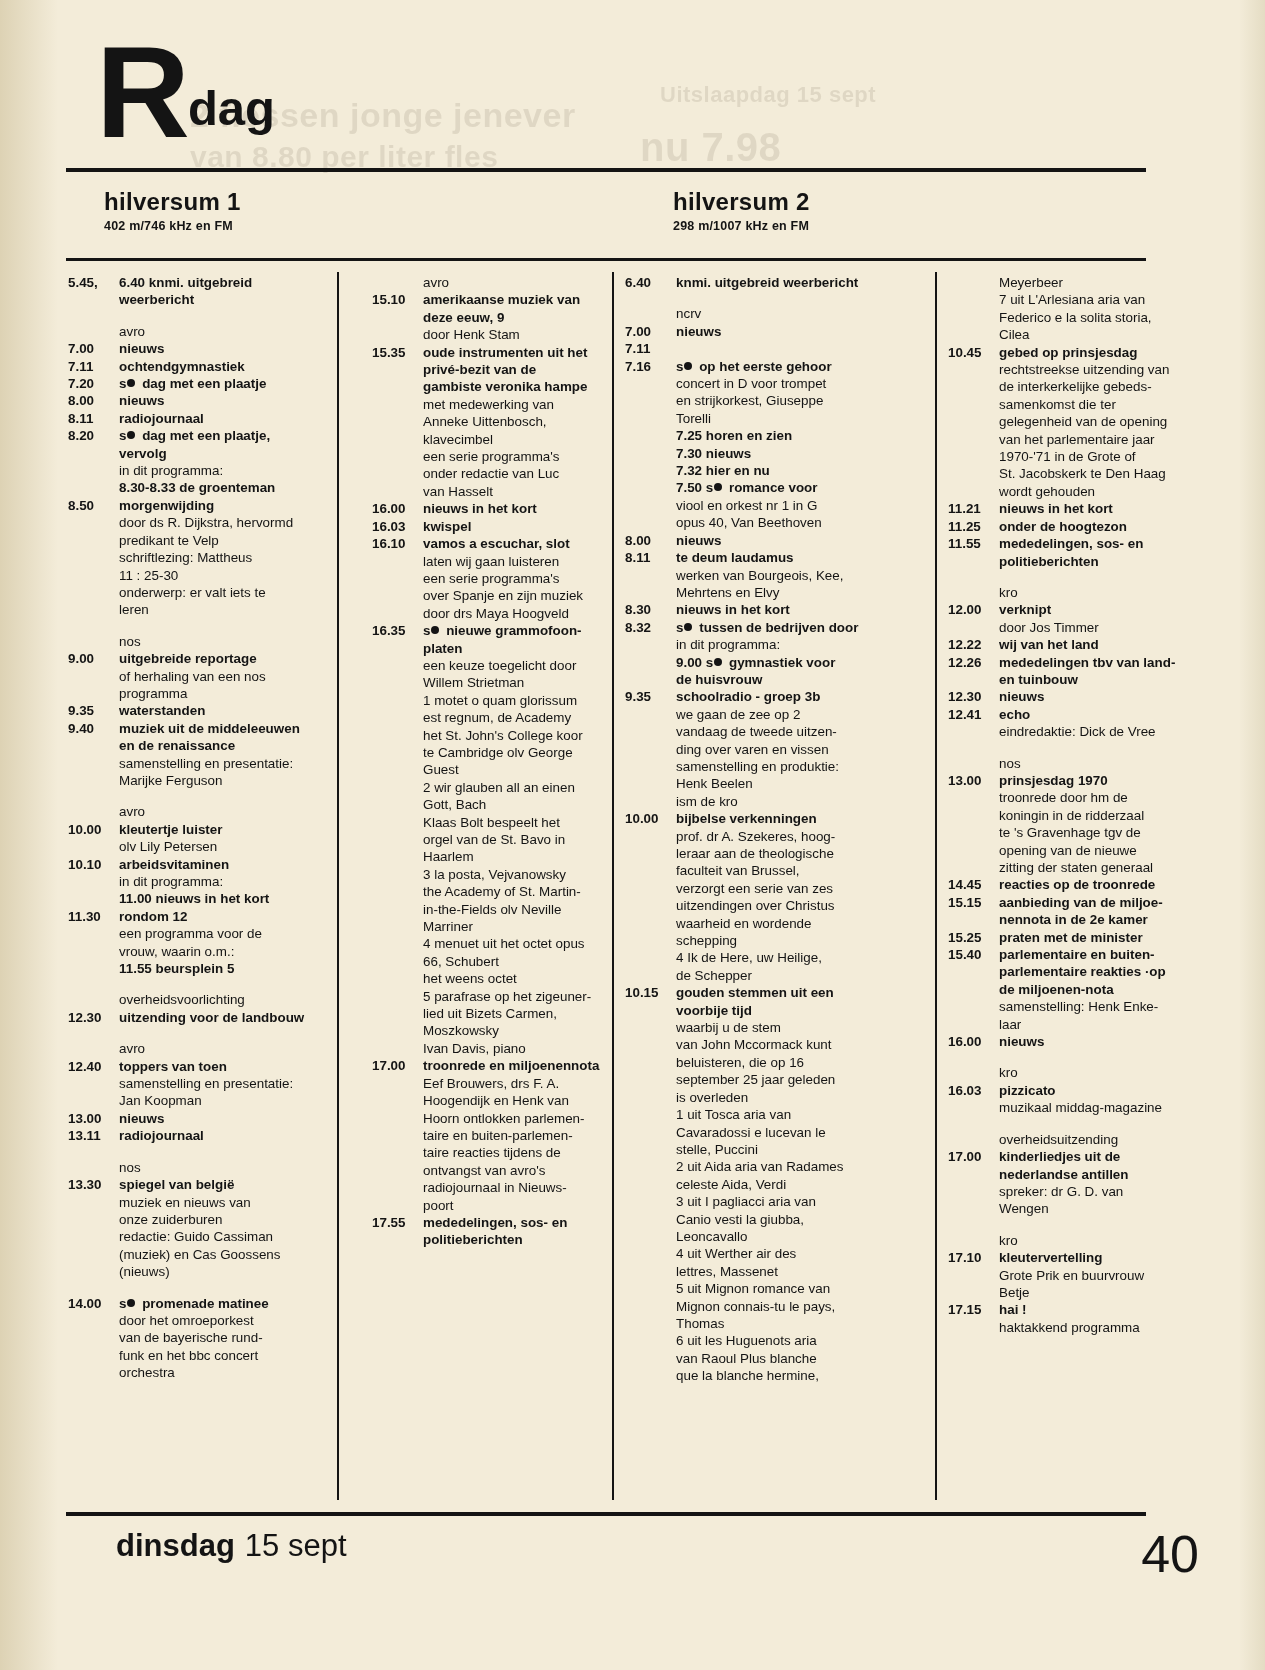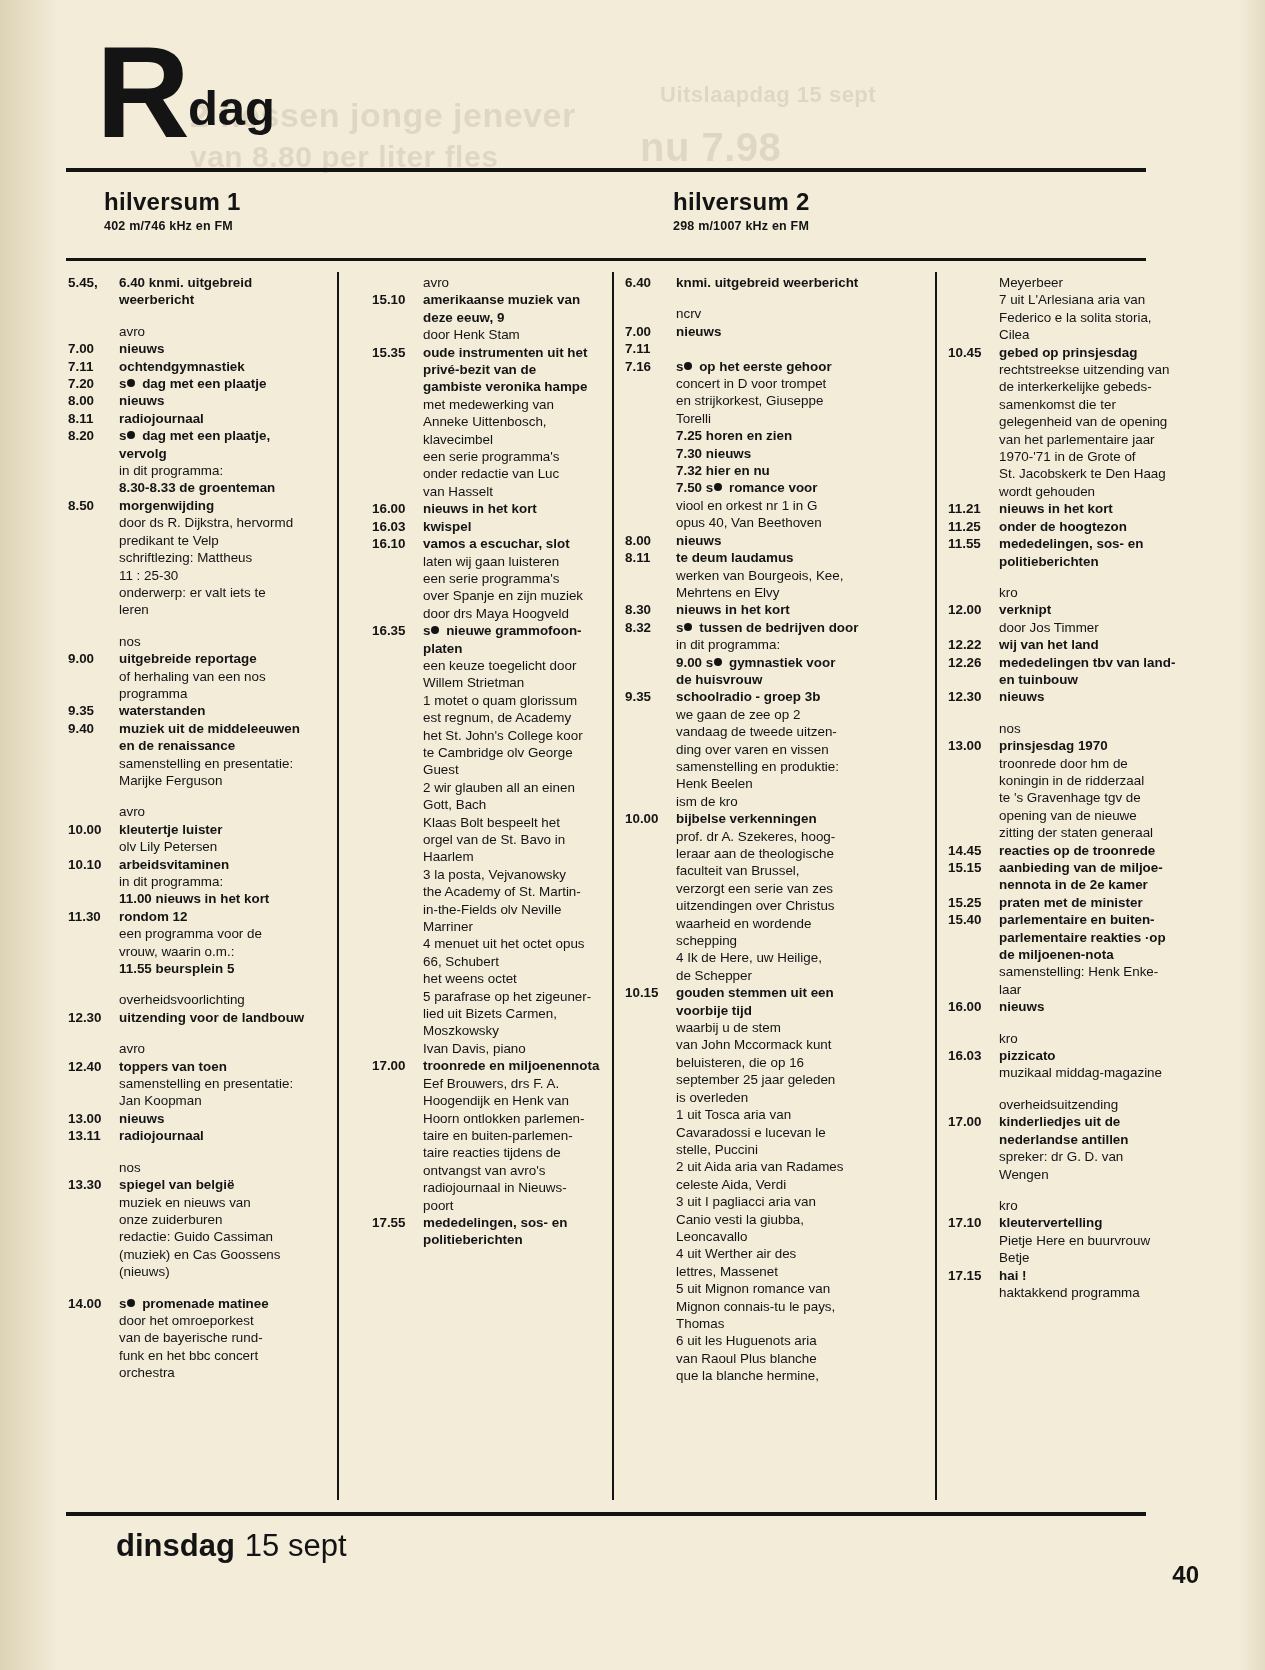--- a/index.html
+++ b/index.html
@@ -91,21 +91,21 @@
     position:absolute;left:66px;top:1512px;width:1080px;height:4px;background:#141414;
   }
   .foot{
     position:absolute;left:116px;top:1528px;
     font-size:31px;
   }
   .foot .day{font-weight:bold;}
   .foot .date{font-weight:normal;margin-left:10px;}
   .pageno{
     position:absolute;right:66px;top:1524px;
-    font-size:24px;font-weight:bold;margin-top:37px;
+    font-size:52px;font-weight:normal;
   }
 </style>
 </head>
 <body>
 
 <div class="page">
   <div class="paper-edge"></div>
   <div class="paper-edge-r"></div>
 
   <div id="ghost-layer">
@@ -646,20 +646,27 @@
             <div class="b">mededelingen tbv van land-</div>
             <div class="b">en tuinbouw</div>
           </div>
         </div>
         <div class="item">
           <div class="time">12.30</div>
           <div class="body">
             <div class="b">nieuws</div>
           </div>
         </div>
+        <div class="item">
+          <div class="time">12.41</div>
+          <div class="body">
+            <div class="b">echo</div>
+            <div>eindredaktie: Dick de Vree</div>
+          </div>
+        </div>
         <div class="gap"></div>
         <div class="item">
           <div class="time"></div>
           <div class="body">
             <div class="label">nos</div>
           </div>
         </div>
         <div class="item">
           <div class="time">13.00</div>
           <div class="body">
@@ -740,21 +747,21 @@
         <div class="item">
           <div class="time"></div>
           <div class="body">
             <div class="label">kro</div>
           </div>
         </div>
         <div class="item">
           <div class="time">17.10</div>
           <div class="body">
             <div class="b">kleutervertelling</div>
-            <div>Pietje Here en buurvrouw</div>
+            <div>Grote Prik en buurvrouw</div>
             <div>Betje</div>
           </div>
         </div>
         <div class="item">
           <div class="time">17.15</div>
           <div class="body">
             <div class="b">hai !</div>
             <div>haktakkend programma</div>
           </div>
         </div>

